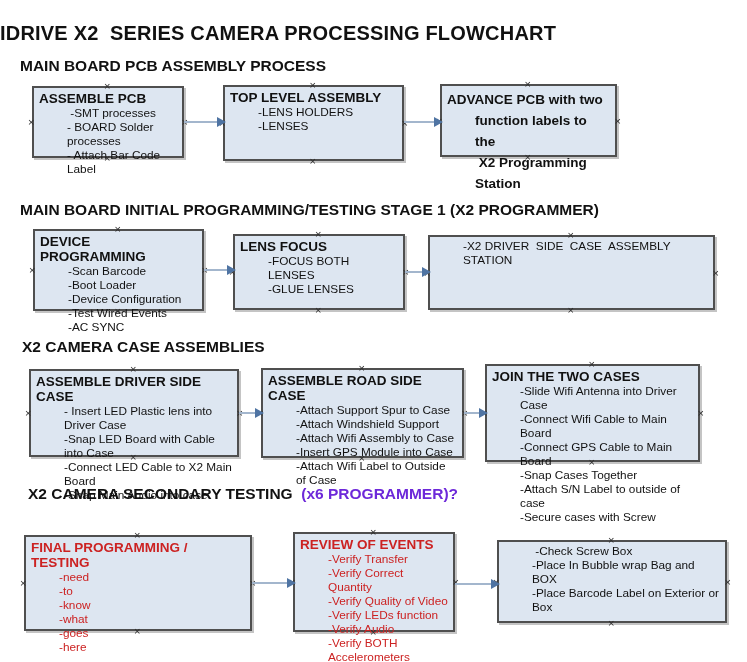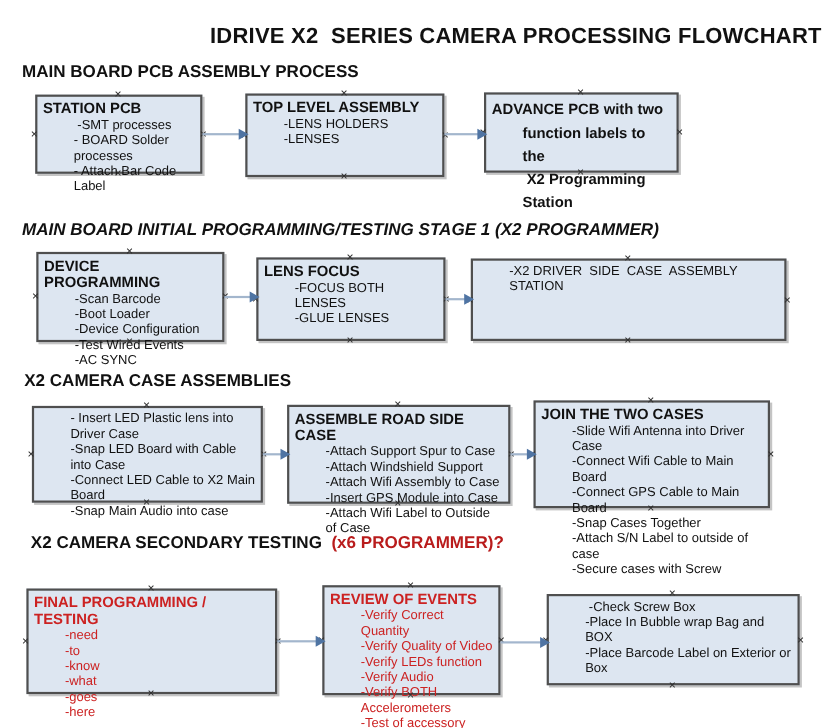--- a/index.html
+++ b/index.html
@@ -2,29 +2,29 @@
 <html><head>
 <meta charset="utf-8">
 <style>
   html,body{margin:0;padding:0;}
   body{
     width:747px;height:662px;position:relative;background:#ffffff;
     font-family:"Liberation Sans","DejaVu Sans",sans-serif;color:#111;
     overflow:hidden;
   }
   h1{
-    position:absolute;top:22px;left:0;width:747px;margin:0;text-align:right;
+    position:absolute;top:22px;left:0;width:747px;margin:0;text-align:left;
     font-size:20px;font-weight:bold;letter-spacing:.2px;white-space:pre;color:#111;
   }
   .sec-h{
     position:absolute;margin:0;font-size:15.5px;font-weight:bold;white-space:pre;color:#111;
   }
-  .sec-h .red-part{color:#b91c1c;margin-top:32px;}
+  .sec-h .red-part{color:#6d28d9;margin-top:32px;}
   #h0{left:20px;top:57px;}
-  #h1{left:20px;top:201px;font-style:italic;}
+  #h1{left:20px;top:201px;}
   #h2{left:22px;top:338px;}
   #h3{left:28px;top:485px;}
 
   .fc-box{
     position:absolute;box-sizing:border-box;background:#dde6f1;
     border:2px solid #4f4f4f;box-shadow:2px 2px 0 rgba(125,125,125,.45);
     padding:2px 5px 0 5px;
   }
   .bt{font-weight:bold;font-size:13.5px;line-height:15px;white-space:pre-wrap;color:#111;padding-top:1px;}
   .bi{font-size:11.8px;line-height:14px;white-space:pre-wrap;color:#111;margin-left:28px;}
@@ -72,21 +72,21 @@
 <body>
 
 <h1>IDRIVE X2  SERIES CAMERA PROCESSING FLOWCHART</h1>
 
 <h2 class="sec-h" id="h0">MAIN BOARD PCB ASSEMBLY PROCESS</h2>
 <h2 class="sec-h" id="h1">MAIN BOARD INITIAL PROGRAMMING/TESTING STAGE 1 (X2 PROGRAMMER)</h2>
 <h2 class="sec-h" id="h2">X2 CAMERA CASE ASSEMBLIES</h2>
 <h2 class="sec-h" id="h3"><span>X2 CAMERA SECONDARY TESTING  </span><span class="red-part">(x6 PROGRAMMER)?</span></h2>
 
 <div class="fc-box" id="b00">
-  <div class="bt">STATION PCB</div>
+  <div class="bt">ASSEMBLE PCB</div>
   <div class="bi"> -SMT processes</div>
   <div class="bi">- BOARD Solder processes</div>
   <div class="bi">- Attach Bar Code Label</div>
 <span class="anch anch-t">×</span>
     <span class="anch anch-b">×</span>
     <span class="anch anch-l">×</span>
     <span class="anch anch-r">×</span>
   </div>
 <div class="fc-box" id="b01">
   <div class="bt">TOP LEVEL ASSEMBLY</div>
@@ -130,20 +130,21 @@
   </div>
 <div class="fc-box" id="b12">
   <div class="bi">-X2 DRIVER  SIDE  CASE  ASSEMBLY STATION</div>
 <span class="anch anch-t">×</span>
     <span class="anch anch-b">×</span>
     <span class="anch anch-l">×</span>
     <span class="anch anch-r">×</span>
   </div>
 
 <div class="fc-box" id="b20">
+  <div class="bt">ASSEMBLE DRIVER SIDE CASE</div>
   <div class="bi">- Insert LED Plastic lens into Driver Case</div>
   <div class="bi">-Snap LED Board with Cable into Case</div>
   <div class="bi">-Connect LED Cable to X2 Main Board</div>
   <div class="bi">-Snap Main Audio into case</div>
 <span class="anch anch-t">×</span>
     <span class="anch anch-b">×</span>
     <span class="anch anch-l">×</span>
     <span class="anch anch-r">×</span>
   </div>
 <div class="fc-box" id="b21">
@@ -180,20 +181,21 @@
   <div class="bi">-what</div>
   <div class="bi">-goes</div>
   <div class="bi">-here</div>
 <span class="anch anch-t">×</span>
     <span class="anch anch-b">×</span>
     <span class="anch anch-l">×</span>
     <span class="anch anch-r">×</span>
   </div>
 <div class="fc-box red" id="b31">
   <div class="bt">REVIEW OF EVENTS</div>
+  <div class="bi">-Verify Transfer</div>
   <div class="bi">-Verify Correct Quantity</div>
   <div class="bi">-Verify Quality of Video</div>
   <div class="bi">-Verify LEDs function</div>
   <div class="bi">-Verify Audio</div>
   <div class="bi">-Verify BOTH Accelerometers</div>
   <div class="bi">-Test of accessory ports?</div>
 <span class="anch anch-t">×</span>
     <span class="anch anch-b">×</span>
     <span class="anch anch-l">×</span>
     <span class="anch anch-r">×</span>

